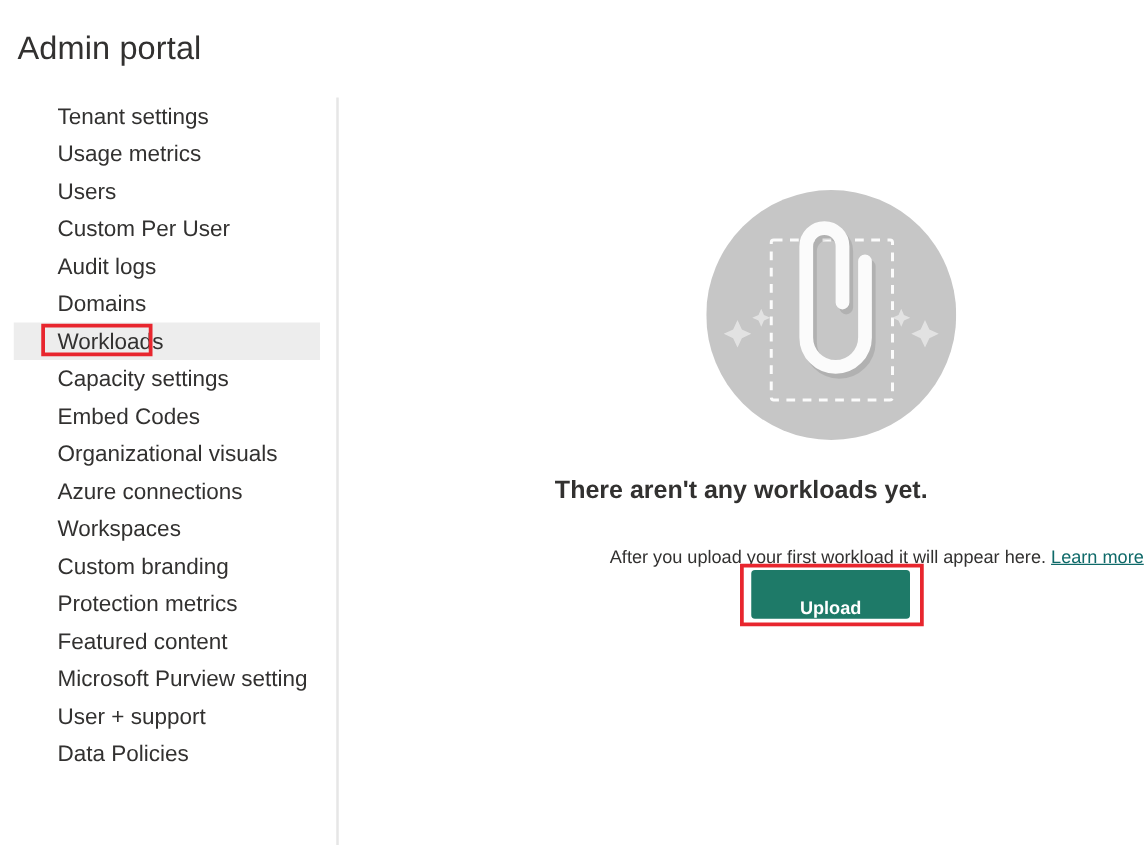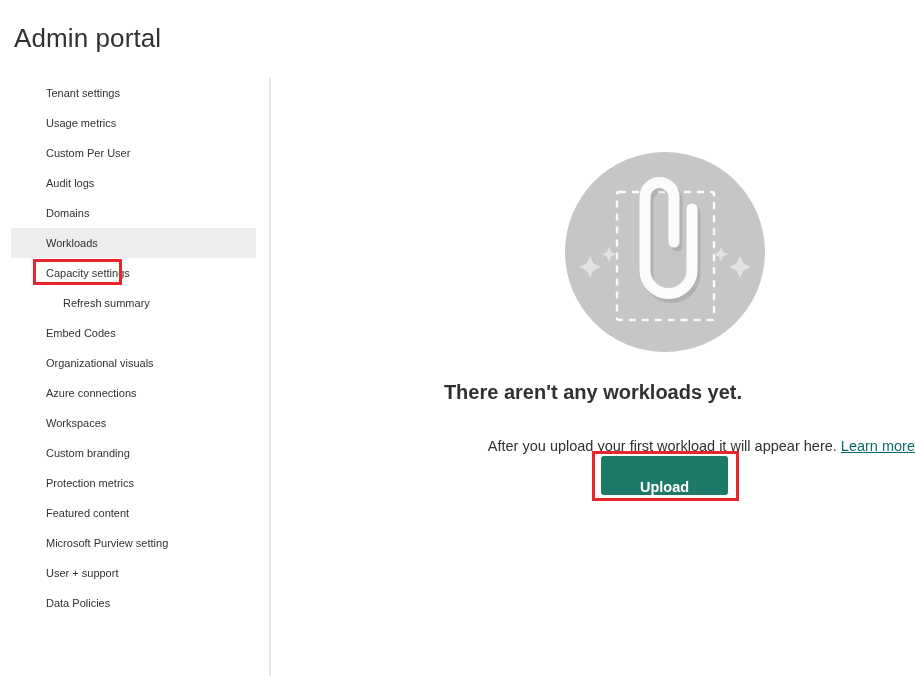--- a/index.html
+++ b/index.html
@@ -39,21 +39,21 @@
     border-right: 2px solid #e6e6e6;
     box-sizing: border-box;
   }
   .nav-item {
     position: relative;
     height: 30px;
     line-height: 30px;
     margin-left: 11px;
     margin-right: 13px;
     padding-left: 35px;
-    font-size: 11px;
+    font-size: 18px;
     color: #323130;
     white-space: nowrap;
     cursor: pointer;
   }
   .nav-item.sub {
     padding-left: 52px;
   }
   .nav-item.selected {
     background: #ededed;
   }
@@ -147,26 +147,26 @@
 </style>
 </head>
 <body>
 
 <div id="page-title">Admin portal</div>
 
 <nav id="sidebar">
 
 <div class="nav-item">Tenant settings</div>
     <div class="nav-item">Usage metrics</div>
+    <div class="nav-item">Users</div>
     <div class="nav-item">Custom Per User</div>
     <div class="nav-item">Audit logs</div>
     <div class="nav-item">Domains</div>
     <div class="nav-item selected">Workloads</div>
     <div class="nav-item">Capacity settings</div>
-    <div class="nav-item sub">Refresh summary</div>
     <div class="nav-item">Embed Codes</div>
     <div class="nav-item">Organizational visuals</div>
     <div class="nav-item">Azure connections</div>
     <div class="nav-item">Workspaces</div>
     <div class="nav-item">Custom branding</div>
     <div class="nav-item">Protection metrics</div>
     <div class="nav-item">Featured content</div>
     <div class="nav-item">Microsoft Purview setting</div>
     <div class="nav-item">User + support</div>
     <div class="nav-item">Data Policies</div>

